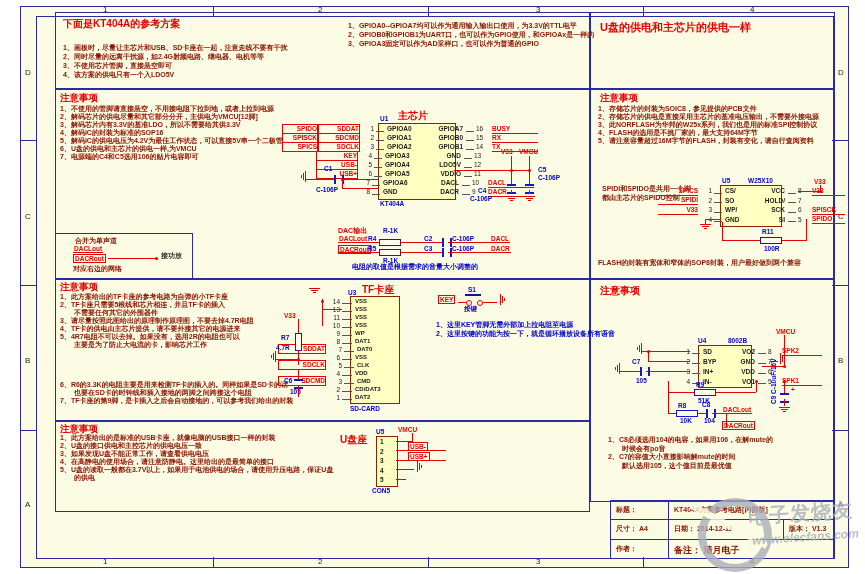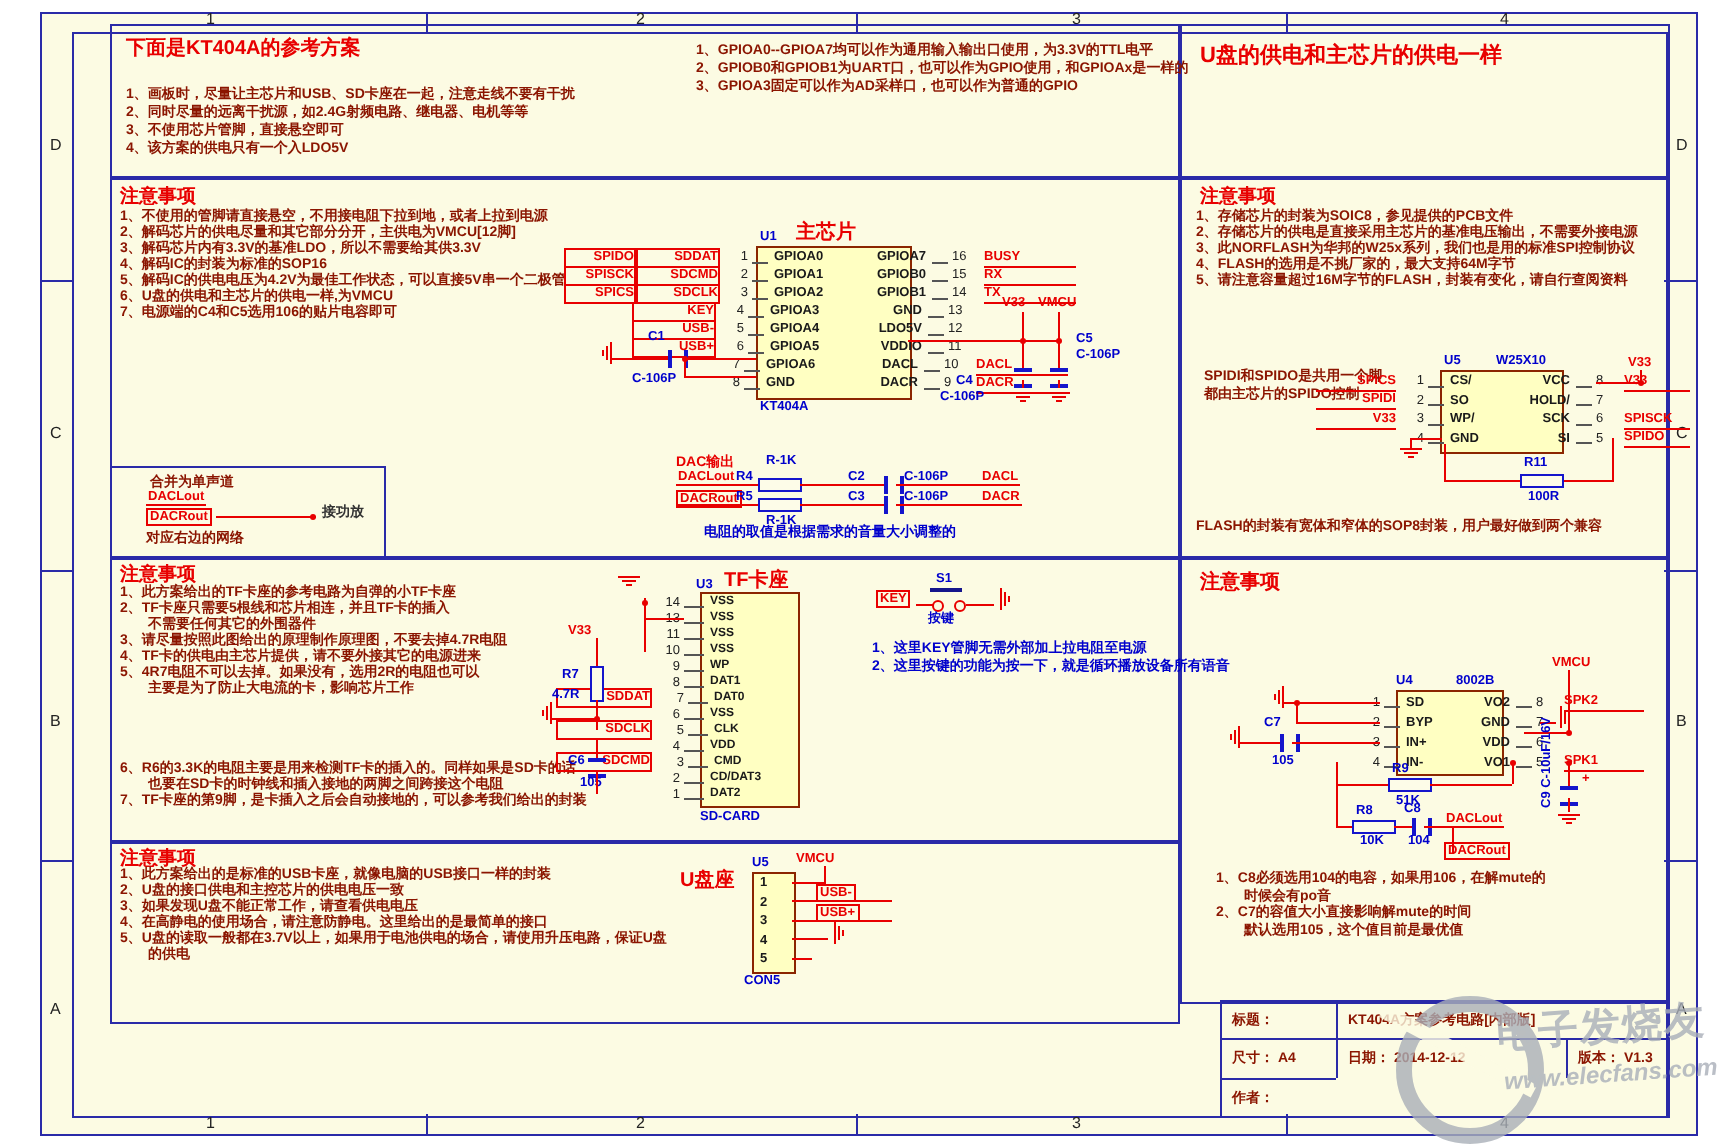--- a/index.html
+++ b/index.html
@@ -754,20 +754,21 @@
       <div class="nl" style="height:8.5px">　　默认选用105，这个值目前是最优值</div>
     </div>
 
   <div class="tb" style="left:610px;top:500px;width:223px;height:57px">
     <div class="cell first toprow" style="left:0;top:0;width:57px;height:18px"><span>标题：</span></div>
     <div class="cell toprow" style="left:57px;top:0;width:166px;height:18px"><span>KT404A方案参考电路[内部版]</span></div>
     <div class="cell first" style="left:0;top:18px;width:57px;height:20px"><span>尺寸：</span> <span>A4</span></div>
     <div class="cell" style="left:57px;top:18px;width:115px;height:20px"><span>日期：</span> <span>2014-12-12</span></div>
     <div class="cell" style="left:172px;top:18px;width:51px;height:20px"><span>版本：</span> <span>V1.3</span></div>
     <div class="cell first" style="left:0;top:38px;width:57px;height:19px"><span>作者：</span> <span></span></div>
+    <div class="cell" style="left:57px;top:38px;width:166px;height:19px;font-size:9px"><span>备注：</span> <span>清月电子</span></div>
   </div>
 
   <div class="wm" style="left:692px;top:486px;width:170px;height:86px">
     <div class="circ" style="left:6px;top:12px"></div>
     <div class="slash" style="left:-6px;top:36px"></div>
     <span class="t1" style="left:56px;top:14px">电子发烧友</span>
     <span class="t2" style="left:60px;top:44px">www.elecfans.com</span>
   </div>
 </div>
 

